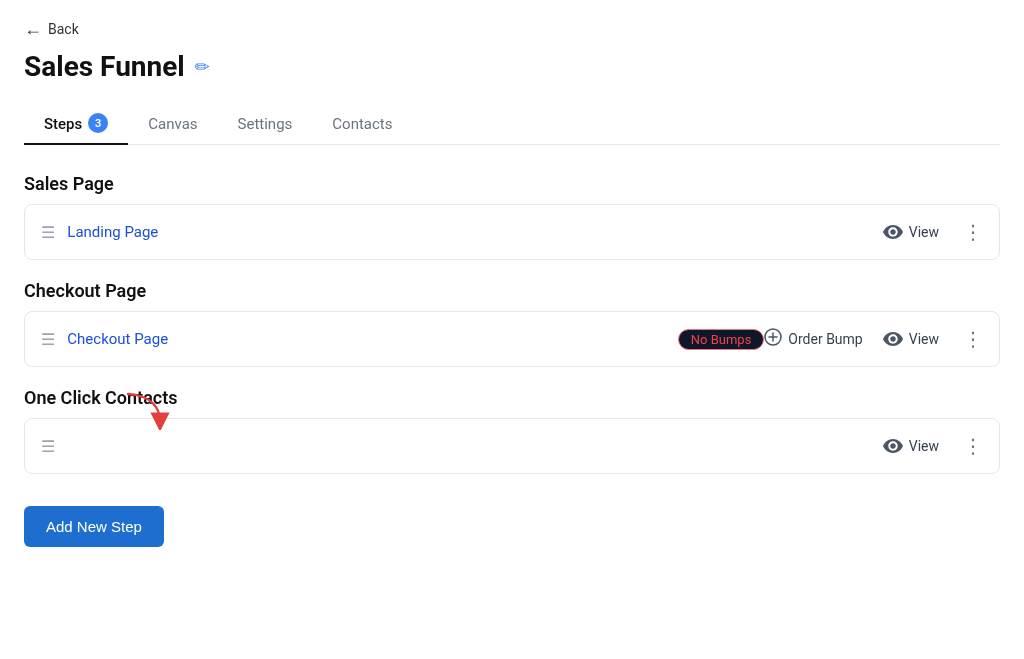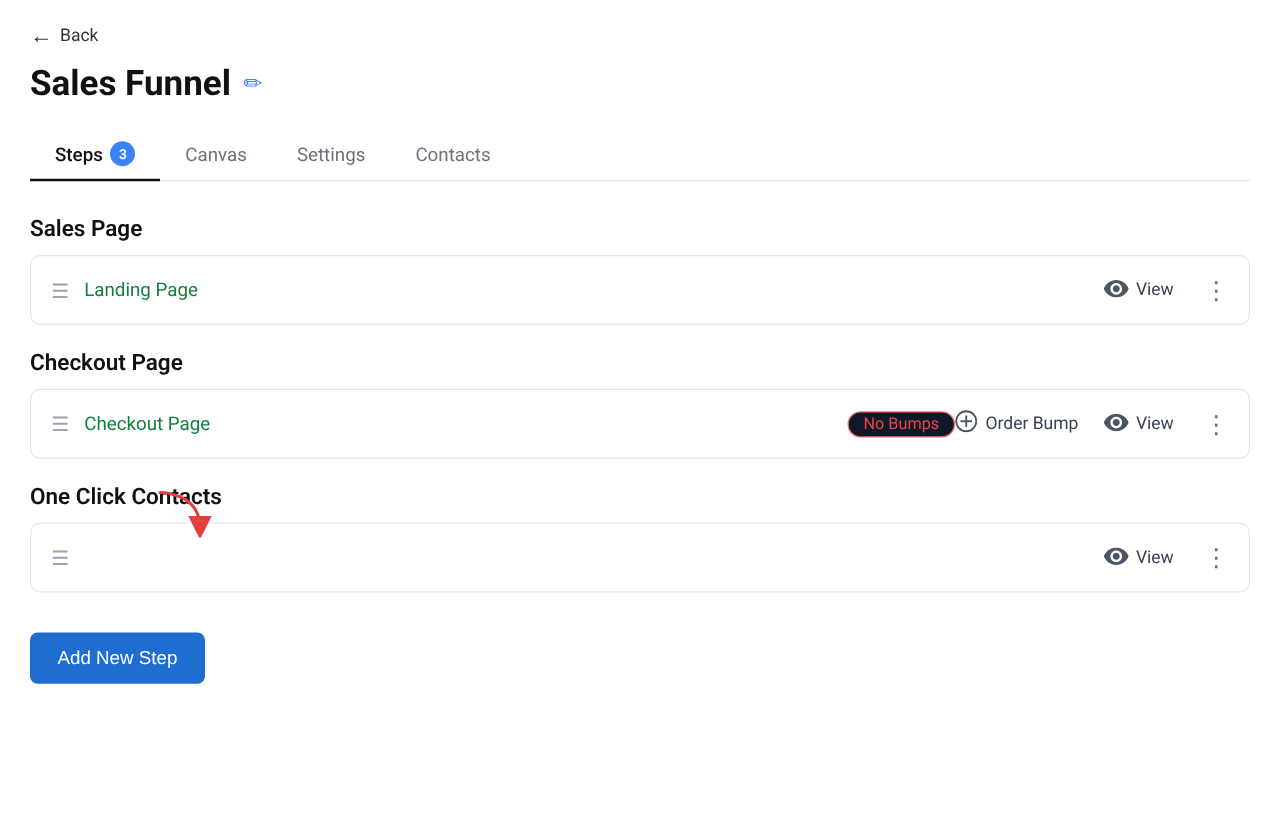--- a/index.html
+++ b/index.html
@@ -105,21 +105,21 @@
 
     .drag-handle {
       color: #9ca3af;
       font-size: 16px;
       margin-right: 12px;
       cursor: grab;
     }
 
     .step-name {
       font-size: 15px;
-      color: #15803d;
+      color: #1d4ed8;
       flex: 1;
     }
 
     .step-name.link {
       color: #3b82f6;
       cursor: pointer;
     }
 
     .no-bumps-badge {
       border: 1px solid #f87171;

